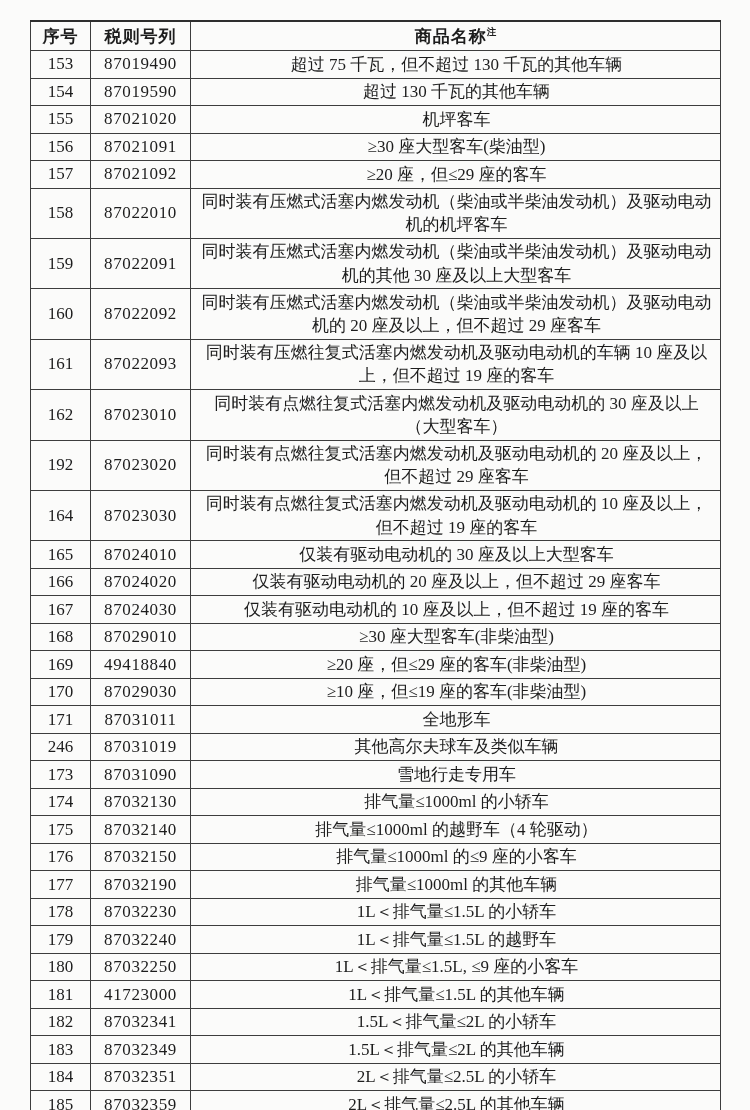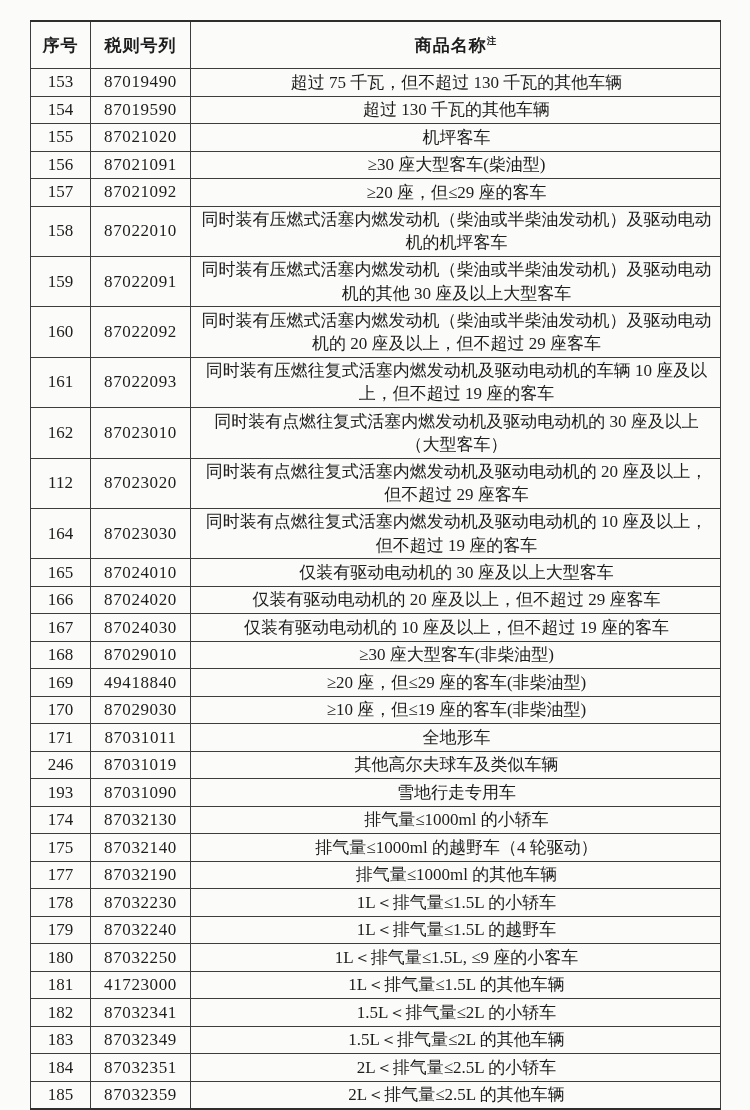--- a/index.html
+++ b/index.html
@@ -29,21 +29,21 @@
   col.col-name { width: 530px; }
   th, td {
     border: 1.4px solid #3d3d3d;
     vertical-align: middle;
     font-size: 17px;
   }
   thead th {
     height: 26px;
     font-weight: bold;
     text-align: center;
-    padding: 10px 2px;
+    padding: 1px 2px;
     letter-spacing: 1px;
   }
   thead th sup {
     font-size: 9.5px;
     font-weight: bold;
     letter-spacing: 0;
     vertical-align: super;
     line-height: 0;
   }
   td {
@@ -135,21 +135,21 @@
     <td class="c-name">同时装有压燃往复式活塞内燃发动机及驱动电动机的车辆 10 座及以上，但不超过 19 座的客车</td>
   </tr>
 
   <tr>
     <td class="c-no">162</td>
     <td class="c-code">87023010</td>
     <td class="c-name">同时装有点燃往复式活塞内燃发动机及驱动电动机的 30 座及以上（大型客车）</td>
   </tr>
 
   <tr>
-    <td class="c-no">112</td>
+    <td class="c-no">192</td>
     <td class="c-code">87023020</td>
     <td class="c-name">同时装有点燃往复式活塞内燃发动机及驱动电动机的 20 座及以上，但不超过 29 座客车</td>
   </tr>
 
   <tr>
     <td class="c-no">164</td>
     <td class="c-code">87023030</td>
     <td class="c-name">同时装有点燃往复式活塞内燃发动机及驱动电动机的 10 座及以上，但不超过 19 座的客车</td>
   </tr>
 
@@ -195,37 +195,42 @@
     <td class="c-name">全地形车</td>
   </tr>
 
   <tr>
     <td class="c-no">246</td>
     <td class="c-code">87031019</td>
     <td class="c-name">其他高尔夫球车及类似车辆</td>
   </tr>
 
   <tr>
-    <td class="c-no">193</td>
+    <td class="c-no">173</td>
     <td class="c-code">87031090</td>
     <td class="c-name">雪地行走专用车</td>
   </tr>
 
   <tr>
     <td class="c-no">174</td>
     <td class="c-code">87032130</td>
     <td class="c-name">排气量≤1000ml 的小轿车</td>
   </tr>
 
   <tr>
     <td class="c-no">175</td>
     <td class="c-code">87032140</td>
     <td class="c-name">排气量≤1000ml 的越野车（4 轮驱动）</td>
   </tr>
 
+  <tr>
+    <td class="c-no">176</td>
+    <td class="c-code">87032150</td>
+    <td class="c-name">排气量≤1000ml 的≤9 座的小客车</td>
+  </tr>
 
   <tr>
     <td class="c-no">177</td>
     <td class="c-code">87032190</td>
     <td class="c-name">排气量≤1000ml 的其他车辆</td>
   </tr>
 
   <tr>
     <td class="c-no">178</td>
     <td class="c-code">87032230</td>

